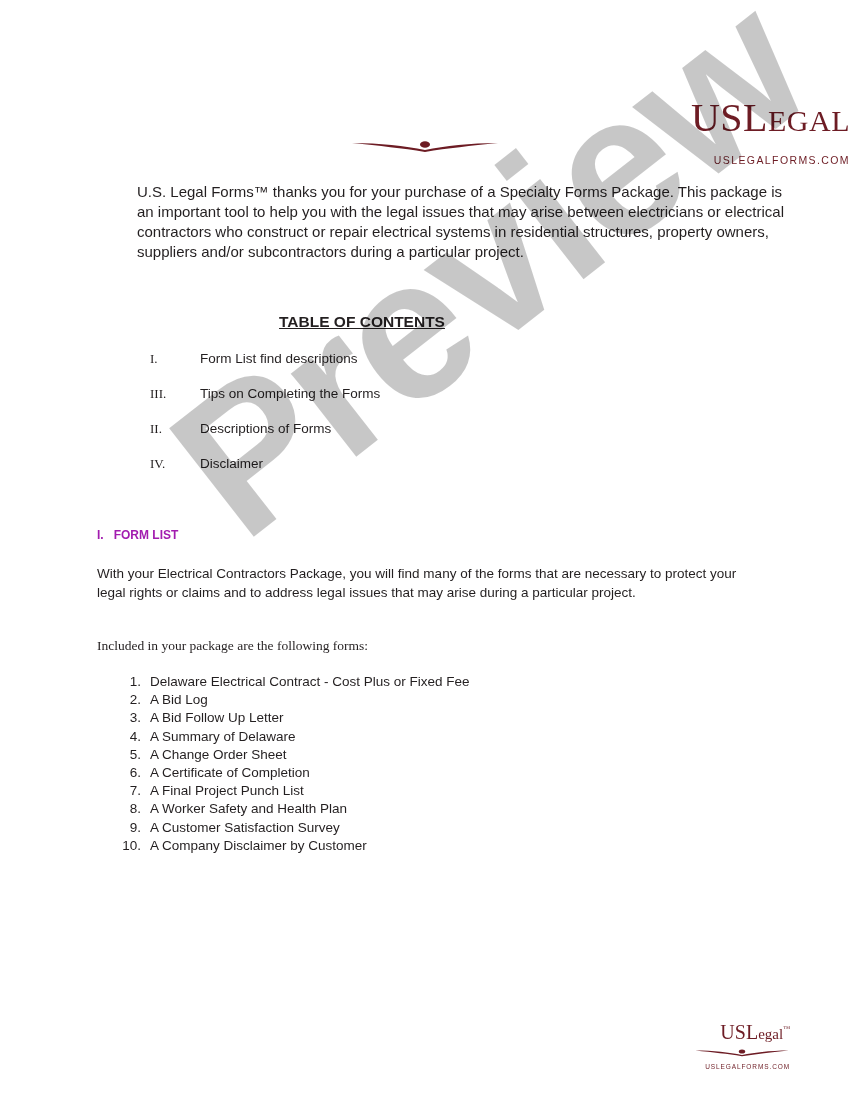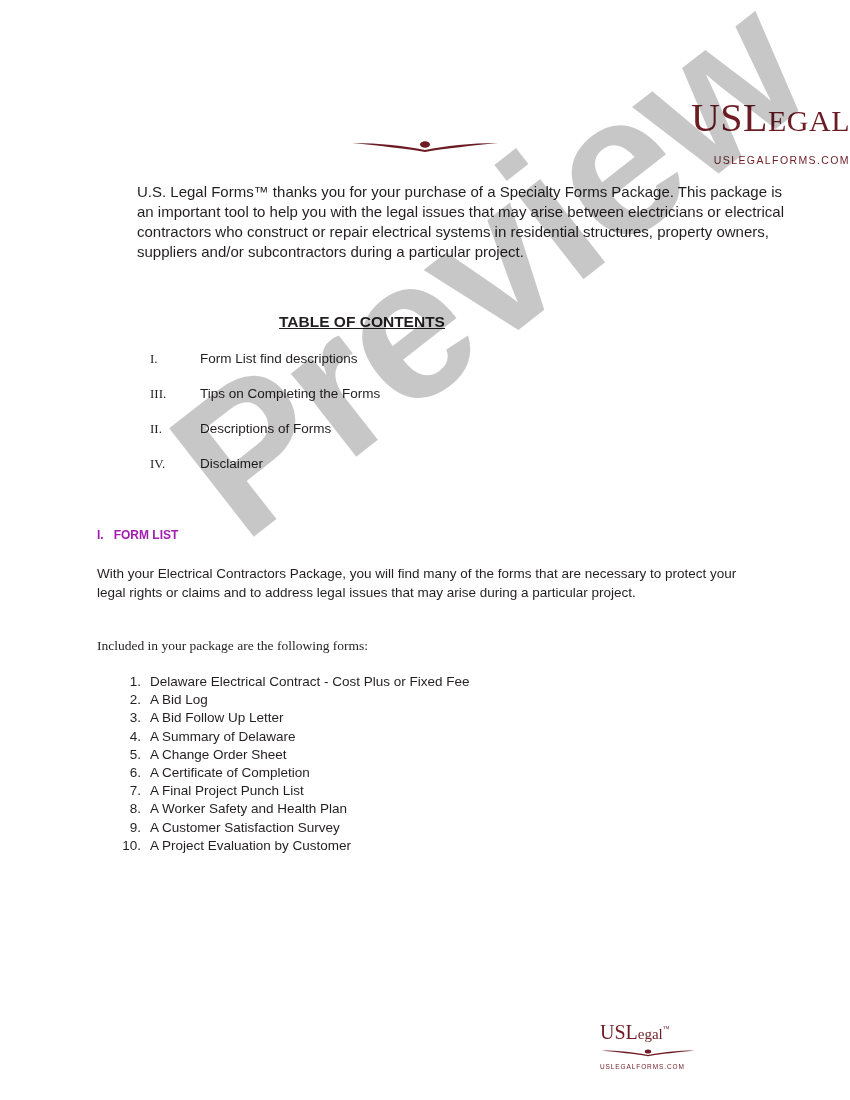--- a/index.html
+++ b/index.html
@@ -149,21 +149,21 @@
     text-align: right;
     padding-right: 9px;
     box-sizing: border-box;
   }
 
   
   .footer-logo {
     position: absolute;
     top: 1022px;
     right: 60px;
-    text-align: left;
+    text-align: right;
     width: 190px;
   }
   .footer-word {
     font-family: "Liberation Serif", serif;
     font-size: 20px;
     color: #6d1c24;
     line-height: 1;
     position: relative;
     display: inline-block;
   }
@@ -282,21 +282,21 @@
     <div class="form-list-row">
       <span class="form-list-num">8.</span>
       <span>A Worker Safety and Health Plan</span>
     </div>
     <div class="form-list-row">
       <span class="form-list-num">9.</span>
       <span>A Customer Satisfaction Survey</span>
     </div>
     <div class="form-list-row">
       <span class="form-list-num">10.</span>
-      <span>A Project Evaluation by Customer</span>
+      <span>A Company Disclaimer by Customer</span>
     </div>
   </div>
 
   <div class="footer-logo">
     <div class="footer-word"><span>US</span><span>L</span><span class="small-caps">egal</span><span class="footer-tm">™</span></div>
     <div>
       <svg width="96" height="9" viewBox="0 0 150 14">
         <path d="M2 4 C30 4, 55 7, 75 11 C95 7, 120 4, 148 4 C120 7, 98 9, 75 13 C52 9, 30 7, 2 4 Z" fill="#6d1c24"></path>
         <ellipse cx="75" cy="5.5" rx="5" ry="3.2" fill="#6d1c24"></ellipse>
       </svg>

